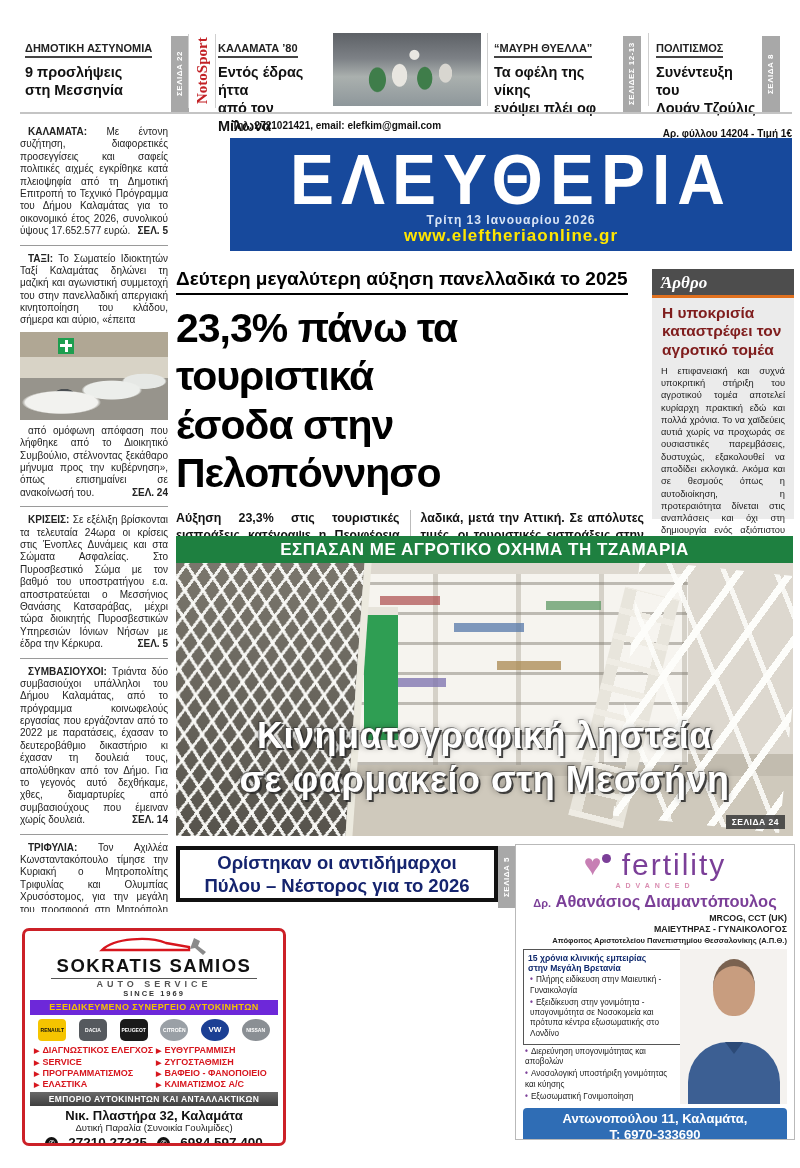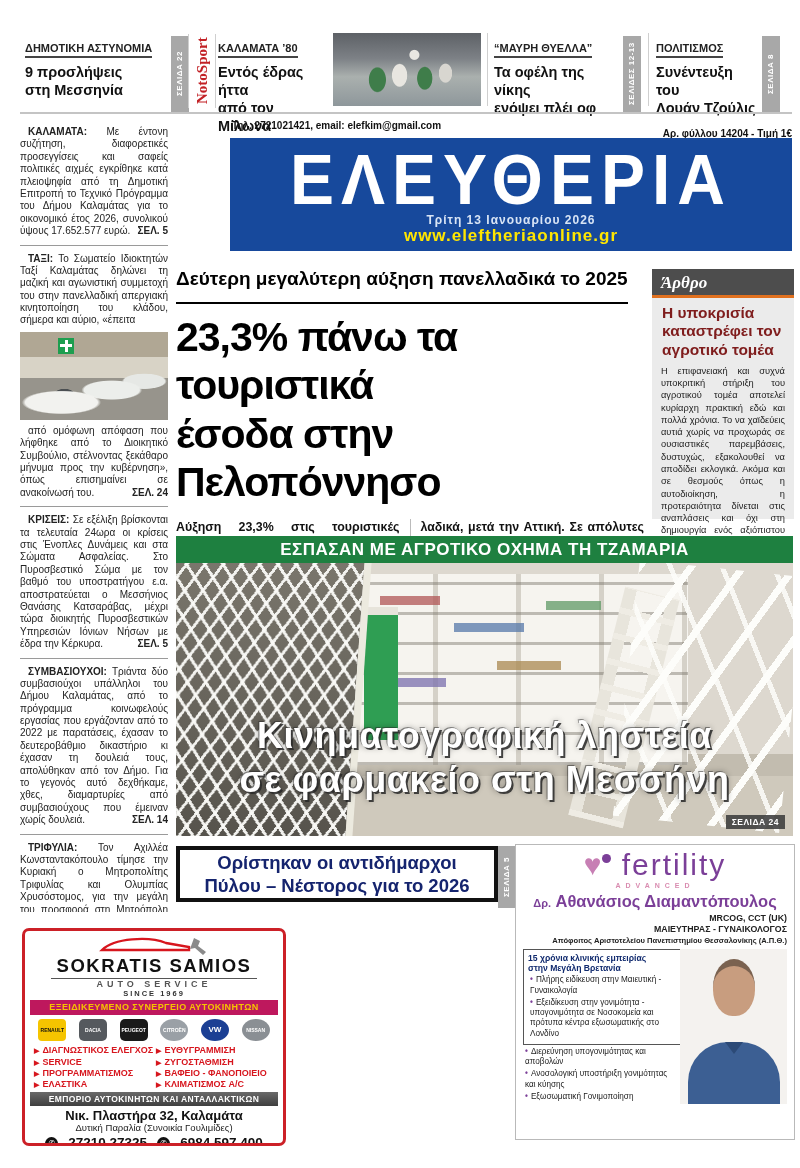--- a/index.html
+++ b/index.html
@@ -47,21 +47,21 @@
     radial-gradient(46px 15px at 62% 66%, #eceeeb 0 60%, rgba(0,0,0,0) 66%),
     radial-gradient(34px 12px at 84% 56%, #e6e8e5 0 60%, rgba(0,0,0,0) 66%),
     radial-gradient(16px 8px at 30% 70%, #4b4f52 0 55%, rgba(0,0,0,0) 62%),
     linear-gradient(180deg,#b0a794 0 28%,#d8d3c6 28% 52%,#97948c 52% 100%);position:relative;}
   .ph-taxi::before{content:"";position:absolute;left:38px;top:6px;width:16px;height:16px;background:
     linear-gradient(#fff,#fff) 50% 2px/3px 12px no-repeat,
     linear-gradient(#fff,#fff) 2px 50%/12px 3px no-repeat,#1d9e4f;}
 
   
   .kicker{display:inline-block;font:bold 19px/1.1 "Liberation Sans",sans-serif;color:#000;
-    border-bottom:2px solid #000;padding-bottom:12px;text-align:right;}
+    border-bottom:2px solid #000;padding-bottom:3px;text-align:right;}
   .headline{font:900 41px/1.18 "Liberation Sans",sans-serif;color:#000;letter-spacing:-1px;margin-top:9px;}
   .mainbody{display:flex;margin-top:13px;}
   .mainbody .c{font:600 12.4px/1.34 "Liberation Sans",sans-serif;color:#111;text-align:justify;width:50%;}
   .mainbody .c2{border-left:1px solid #bbb;padding-left:10px;}
   .mainbody .c1{padding-right:10px;}
   .redsq{display:inline-block;width:10px;height:10px;background:#cc2027;margin:0 4px 0 6px;vertical-align:-1px;}
   .selb{font-weight:bold;}
 
   
   .arthro{background:#ebebeb;}
@@ -103,21 +103,21 @@
     align-items:center;justify-content:center;}
   .pylos div{font:bold 18.5px/1.25 "Liberation Sans",sans-serif;color:#15246e;text-align:center;}
 
   
   .samios{border:3px solid #cc2027;background:#fff;padding:3px 5px;overflow:hidden;text-align:center;}
   .samios .logo{height:22px;display:flex;align-items:flex-end;justify-content:center;}
   .samios .brand{font:900 18.5px/1 "Liberation Sans",sans-serif;color:#111;letter-spacing:1.5px;
     border-bottom:1px solid #555;display:inline-block;padding:1px 6px 2px;}
   .samios .sub{font:bold 9px/1.2 "Liberation Sans",sans-serif;color:#555;letter-spacing:4px;}
   .samios .since{font:bold 7.5px/1.2 "Liberation Sans",sans-serif;color:#333;letter-spacing:2px;}
-  .samios .bar1{background:#be185d;color:#f5c400;font:bold 9px/1 "Liberation Sans",sans-serif;
+  .samios .bar1{background:#6d28d9;color:#f5c400;font:bold 9px/1 "Liberation Sans",sans-serif;
     padding:3px 0;margin:2px 0;letter-spacing:.4px;}
   .samios .logorow{display:flex;justify-content:space-around;align-items:center;height:26px;margin:1px 2px;}
   .samios .blogo{width:28px;height:22px;border-radius:50%;display:flex;align-items:center;justify-content:center;
     color:#fff;font:bold 5px/1 "Liberation Sans",sans-serif;overflow:hidden;}
   .samios .services{display:flex;text-align:left;margin:2px 0 2px 4px;}
   .samios .services div{width:50%;}
   .samios .srv{font:bold 9px/1.25 "Liberation Sans",sans-serif;color:#d7161e;white-space:nowrap;}
   .samios .srv::before{content:"▶";font-size:7px;margin-right:3px;color:#d7161e;}
   .samios .bar2{background:linear-gradient(180deg,#6a6a6a,#3f3f3f);color:#fff;
     font:bold 8.5px/1 "Liberation Sans",sans-serif;padding:2.5px 0;letter-spacing:.4px;}
@@ -332,15 +332,20 @@
           <li>Διερεύνηση υπογονιμότητας και αποβολών</li>
           <li>Ανοσολογική υποστήριξη γονιμότητας και κύησης</li>
           <li>Εξωσωματική Γονιμοποίηση</li>
         </ul>
       </div>
       <div class="docphoto">
         <div class="head"></div>
         <div class="torso"></div>
       </div>
     </div>
+    <div class="foot">
+      <div class="f1">Αντωνοπούλου 11, Καλαμάτα,</div>
+      <div class="f2">Τ: 6970-333690</div>
+
+    </div>
   </div>
 
 </div>
 
 </body></html>

